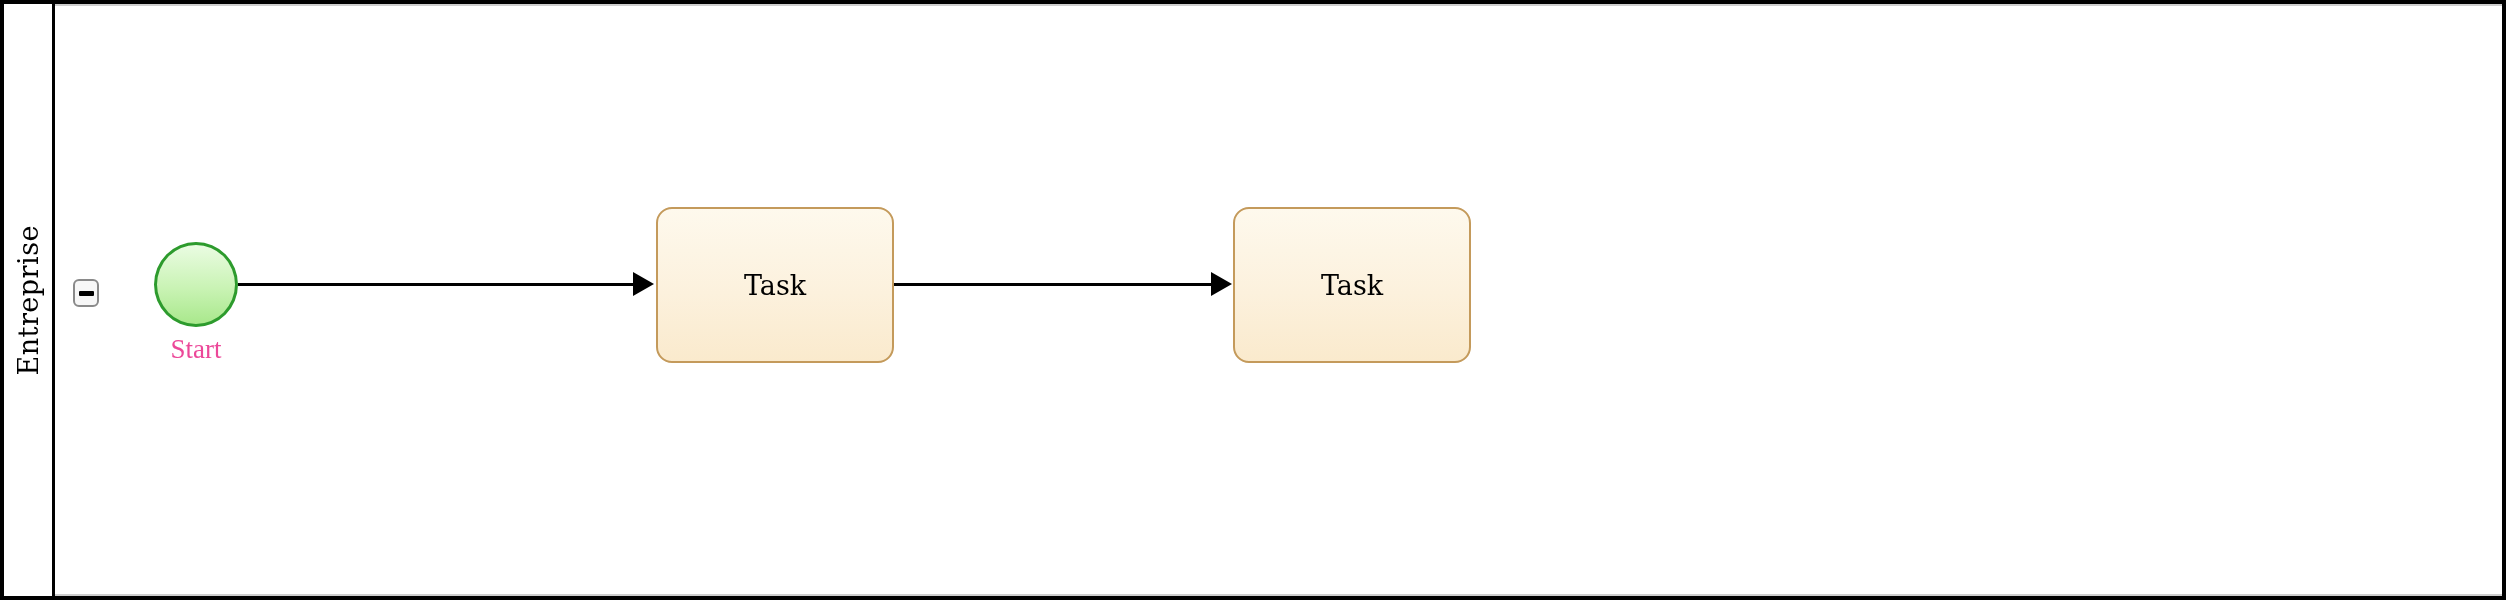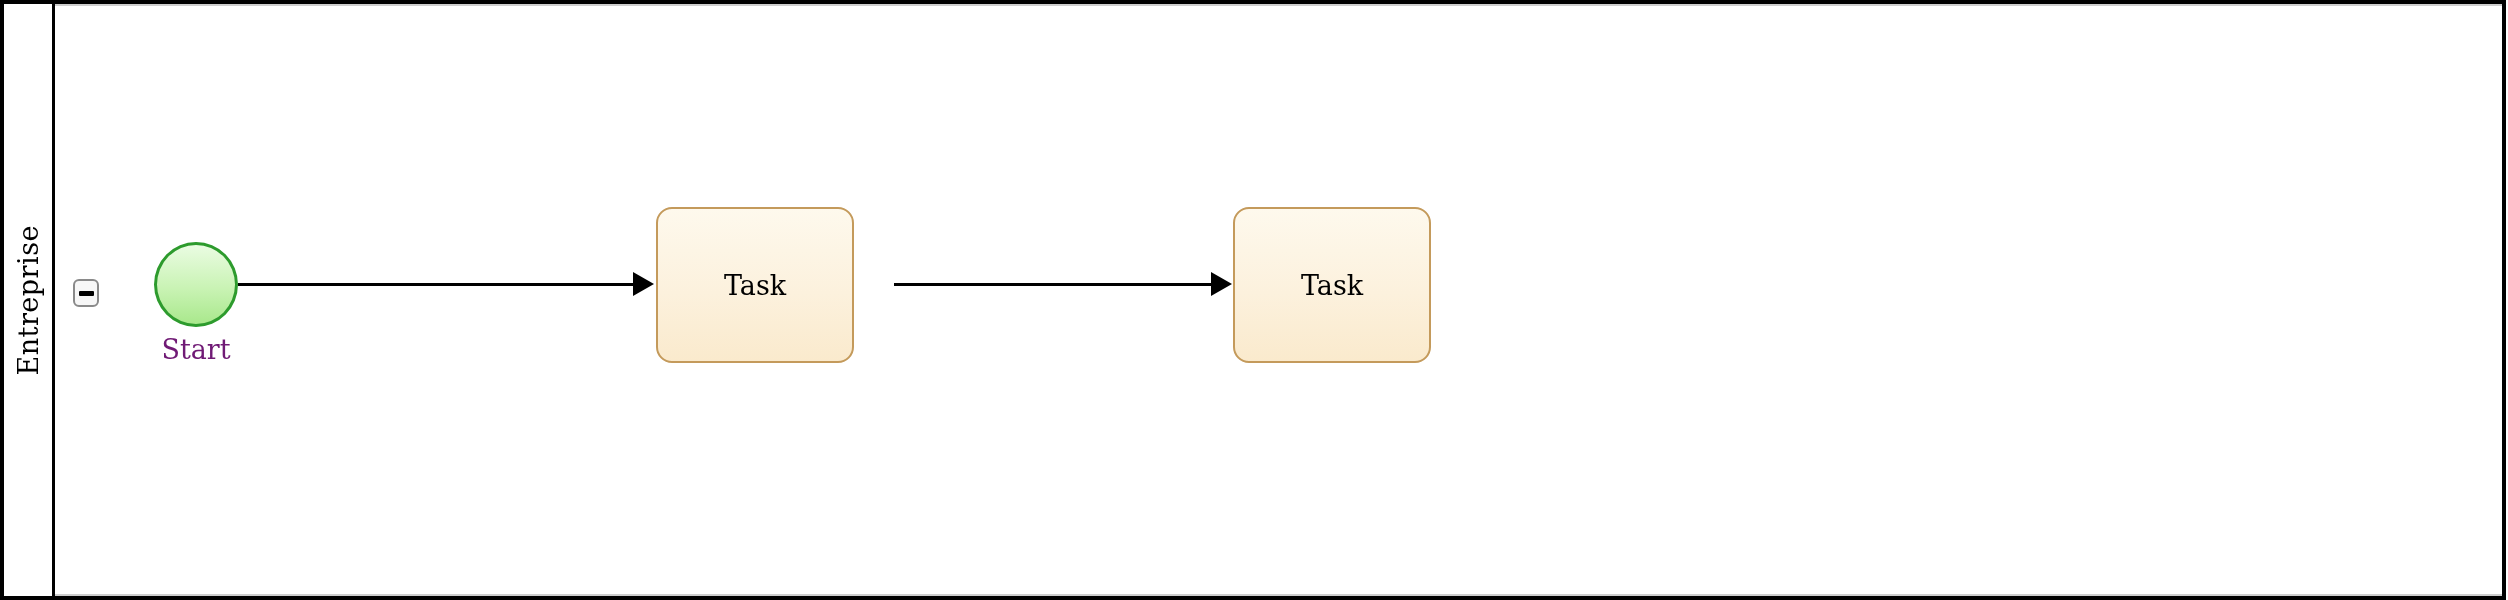--- a/index.html
+++ b/index.html
@@ -93,27 +93,28 @@
     box-sizing: border-box;
     background: linear-gradient(to bottom, #eafce2 0%, #c9f3b4 55%, #a9e88c 100%);
   }
   .start-label {
     position: absolute;
     left: 92px;
     top: 330px;
     width: 200px;
     text-align: center;
     font-size: 27px;
-    color: #701a75;
+    color: #ec4899;
+    font-family: Liberation Serif, serif;
   }
   
   .task {
     position: absolute;
     top: 203px;
-    width: 198px;
+    width: 238px;
     height: 156px;
     border: 2px solid #c49a5b;
     border-radius: 16px;
     box-sizing: border-box;
     background: linear-gradient(to bottom, #fef9ed 0%, #fcf1dd 55%, #faeacd 100%);
     display: flex;
     align-items: center;
     justify-content: center;
     font-size: 27px;
     color: #000000;

